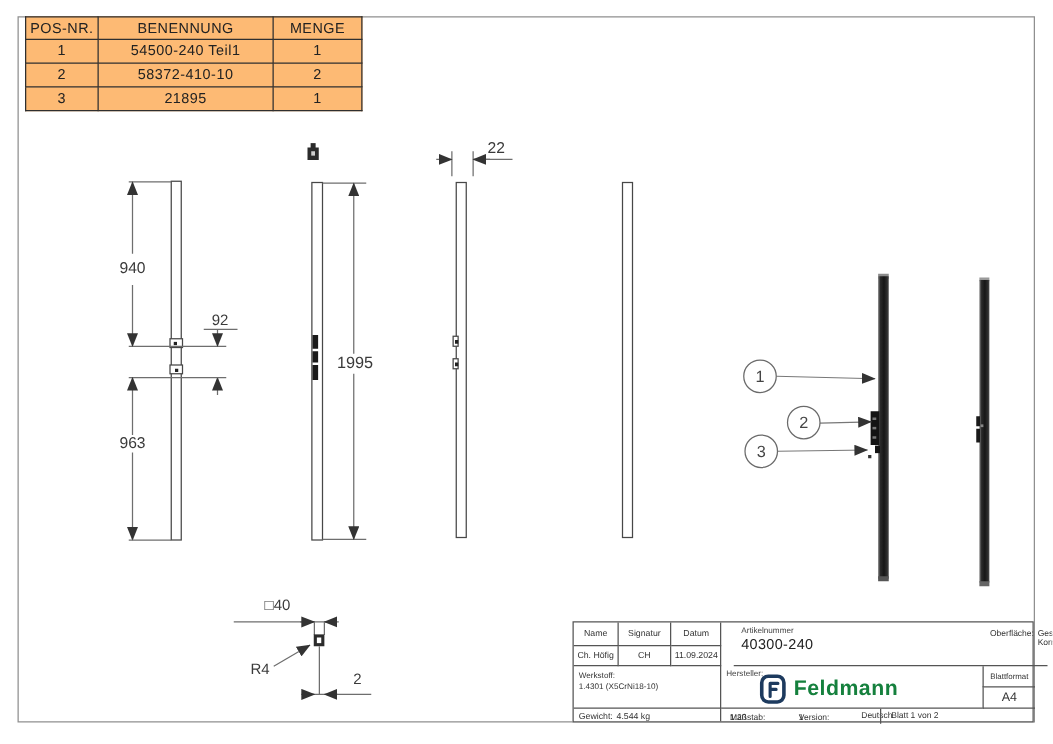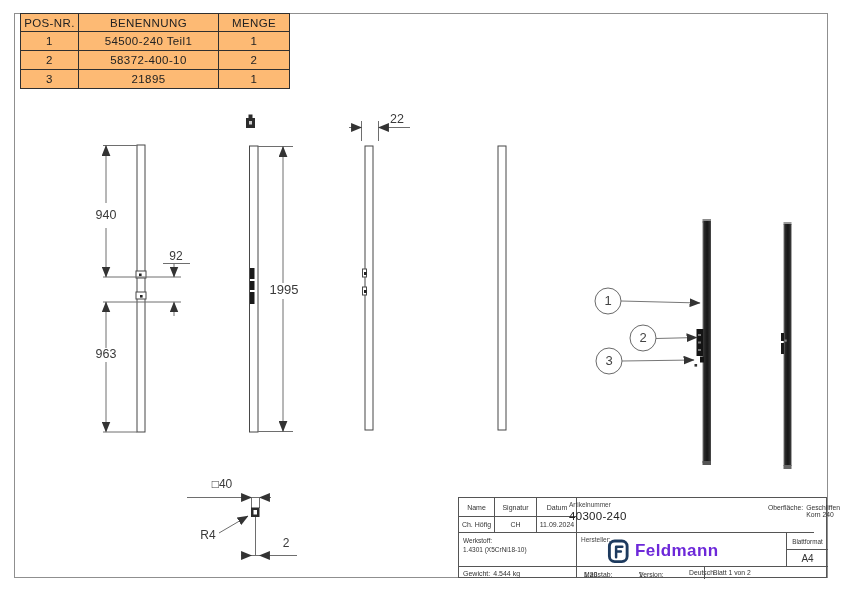--- a/index.html
+++ b/index.html
@@ -28,21 +28,21 @@
   .tb .two-line{flex-direction:column;align-items:flex-start;justify-content:flex-start;
     padding:3px 0 0 4px;font-size:6.5px;line-height:9px;}
   .tb .artikel{align-items:flex-start;justify-content:flex-start;
     flex-direction:column;padding:3px 0 0 6px;}
   .tb .artikel .lab{font-size:6.5px;color:#444;}
   .tb .artikel .val{font-size:11.5px;color:#222;margin-top:2px;letter-spacing:.3px;}
   .tb .surface{position:absolute;left:205px;top:6px;font-size:6.8px;color:#333;}
   .tb .hersteller-lab{position:absolute;left:122px;top:38px;font-size:6.5px;color:#444;}
   .tb .logo{position:absolute;left:148px;top:39px;width:130px;height:28px;
     display:flex;align-items:center;gap:5px;}
-  .brand{color:#6d28d9;font-size:17px;font-weight:600;letter-spacing:.4px;}
+  .brand{color:#15803d;font-size:17px;font-weight:600;letter-spacing:.4px;}
   .tb .bottomrow span{position:absolute;top:2px;font-size:6.8px;color:#333;}
   .gap3{display:inline-flex;gap:3px;}
 </style>
 </head>
 <body>
 
 <div class="sheet">
 
   <svg width="842" height="595" viewBox="0 0 842 595" style="position:absolute;left:0;top:0;">
     <defs>
@@ -198,21 +198,21 @@
       </tr>
     </thead>
     <tbody>
       <tr>
         <td>1</td>
         <td>54500-240 Teil1</td>
         <td>1</td>
       </tr>
       <tr>
         <td>2</td>
-        <td>58372-400-10</td>
+        <td>58372-410-10</td>
         <td>2</td>
       </tr>
       <tr>
         <td>3</td>
         <td>21895</td>
         <td>1</td>
       </tr>
     </tbody>
   </table>
 
@@ -232,21 +232,21 @@
       <span>1.4301 (X5CrNi18-10)</span>
     </div>
 
     <div class="cell" style="left:0;top:69px;width:118px;height:12px;justify-content:flex-start;padding-left:4px;">
       <span class="gap3">
         <span>Gewicht:</span>
         <span>4.544 kg</span>
       </span>
     </div>
 
-    <div class="cell bb artikel" style="left:104px;top:0;width:251px;height:35px;">
+    <div class="cell bb artikel" style="left:128px;top:0;width:251px;height:35px;">
       <span class="lab">Artikelnummer</span>
       <span class="val">40300-240</span>
       <span class="surface gap3">
         <span>Oberfläche:</span>
         <span>Geschliffen Korn 240</span>
       </span>
     </div>
 
     <div class="cell bb" style="left:118px;top:35px;width:209px;height:34px;"></div>
     <span class="hersteller-lab">Hersteller:</span>

